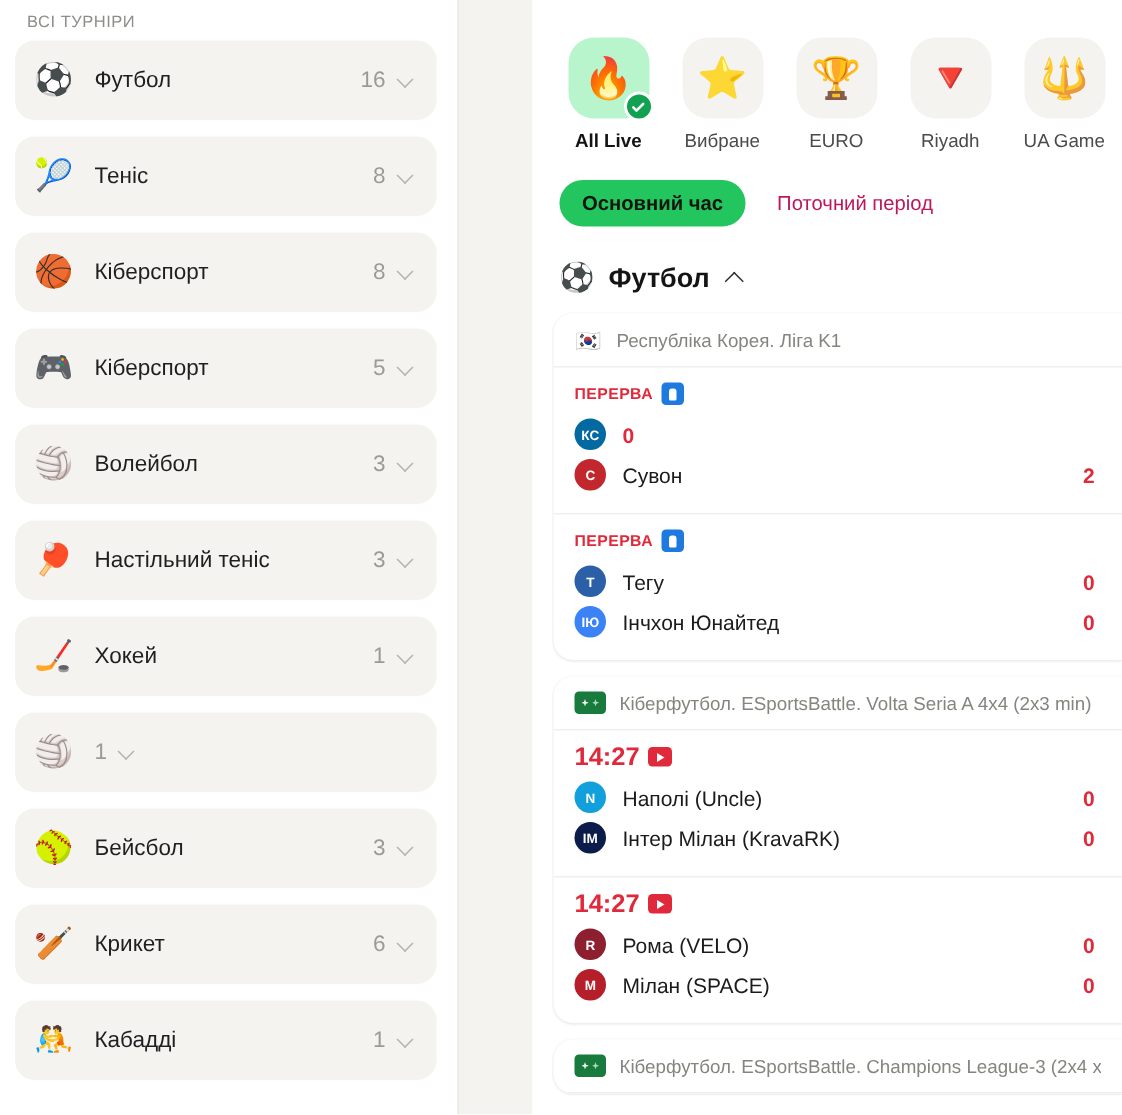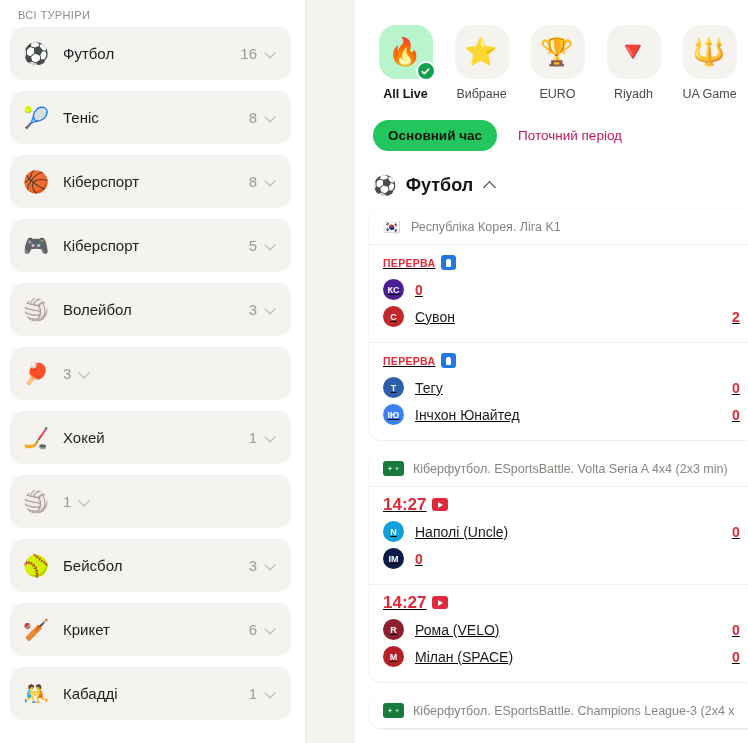--- a/index.html
+++ b/index.html
@@ -249,23 +249,22 @@
   }
   .league-badge-green i.dim { background: #a9dcba; }
   .league-name {
     font-size: 12.5px;
     color: #85857f;
     white-space: nowrap;
     overflow: hidden;
   }
 
   .match {
-    padding: 10px 4px 12px 14px;
+    padding: 10px 14px 12px 14px;
     cursor: pointer;
-    text-decoration: underline;
   }
   .match + .match { border-top: 1px solid #f0efec; }
   .match-status {
     display: flex;
     align-items: center;
     gap: 6px;
     margin-bottom: 6px;
     height: 15px;
   }
   .status-live {
@@ -379,20 +378,21 @@
           <span class="chev-down"></span>
         </div>
         <div class="sport-item">
           <span class="sport-icon">🏐</span>
           <span class="sport-label">Волейбол</span>
           <span class="sport-count">3</span>
           <span class="chev-down"></span>
         </div>
         <div class="sport-item">
           <span class="sport-icon">🏓</span>
+          <span class="sport-label">Настільний теніс</span>
           <span class="sport-count">3</span>
           <span class="chev-down"></span>
         </div>
         <div class="sport-item">
           <span class="sport-icon">🏒</span>
           <span class="sport-label">Хокей</span>
           <span class="sport-count">1</span>
           <span class="chev-down"></span>
         </div>
         <div class="sport-item">
@@ -481,21 +481,21 @@
             <span class="league-name">Республіка Корея. Ліга K1</span>
           </div>
           <div class="match">
             <div class="match-status">
               <span class="status-live">ПЕРЕРВА</span>
               <span class="badge-blue">
                 <span></span>
               </span>
             </div>
             <div class="team-row">
-              <span class="team-logo" style="background:#4c1d95">
+              <span class="team-logo" style="background:#0369a1">
                 <span>КС</span>
               </span>
               <span class="team-score">0</span>
             </div>
             <div class="team-row">
               <span class="team-logo" style="background:#c1272d">
                 <span>С</span>
               </span>
               <span class="team-name">Сувон</span>
               <span class="team-score">2</span>
@@ -543,20 +543,21 @@
               <span class="team-logo" style="background:#12a0dc">
                 <span>N</span>
               </span>
               <span class="team-name">Наполі (Uncle)</span>
               <span class="team-score">0</span>
             </div>
             <div class="team-row">
               <span class="team-logo" style="background:#0b1b4a">
                 <span>IM</span>
               </span>
+              <span class="team-name">Інтер Мілан (KravaRK)</span>
               <span class="team-score">0</span>
             </div>
           </div>
           <div class="match">
             <div class="match-status">
               <span class="status-time">14:27</span>
               <span class="badge-red">
                 <span></span>
               </span>
             </div>

